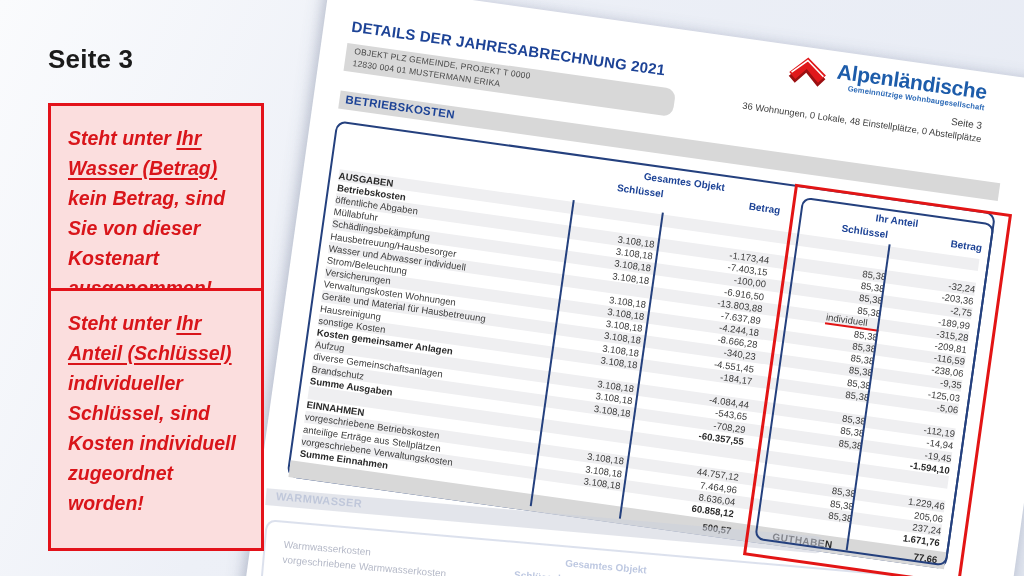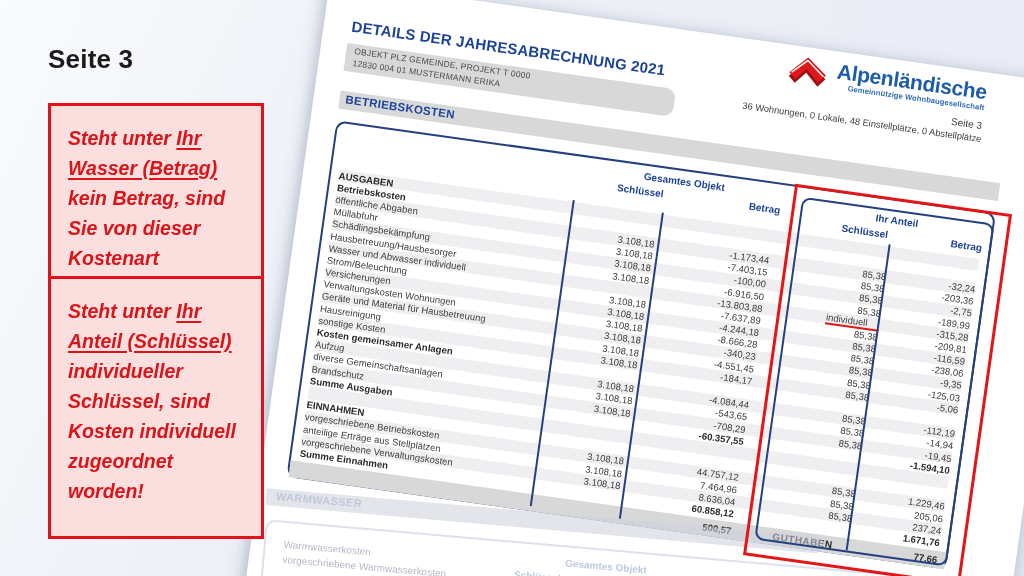--- a/index.html
+++ b/index.html
@@ -6,21 +6,21 @@
   body{font-family:"Liberation Sans",sans-serif;}
   .slide{position:relative;width:1024px;height:576px;overflow:hidden;
          background:linear-gradient(115deg,#fafbfd 0%,#edf0f7 35%,#e7ebf4 100%);}
 
   
   .page-head{position:absolute;left:48px;top:44px;z-index:6;font-size:26px;font-weight:bold;color:#1b1b1b;letter-spacing:.2px;}
   .callout{position:absolute;left:48px;width:216px;z-index:6;box-sizing:border-box;
            background:#fbdede;border:3px solid #e3121a;padding:17px 15px 12px 17px;
            font-style:italic;font-weight:bold;font-size:19.5px;line-height:30px;color:#d9151a;}
   .callout.c1{top:103px;height:190px;}
-  .callout.c2{top:276px;height:263px;}
+  .callout.c2{top:288px;height:263px;}
   .callout .u{ text-decoration:underline;text-decoration-thickness:2px;text-underline-offset:3px;}
 
   
   .sheet{position:absolute;left:330px;top:-20px;width:760px;height:700px;background:#ffffff;
          transform:rotate(8deg);transform-origin:0 0;z-index:2;
          box-shadow:0 6px 20px rgba(70,85,120,.30), -4px 0 10px rgba(70,85,120,.12);}
   .doc-title{position:absolute;left:28px;top:34px;font-size:15px;font-weight:bold;color:#1d4396;letter-spacing:.2px;}
   .obj-bar{position:absolute;left:26px;top:60px;width:332px;height:28px;background:#d8d8d8;
            border-radius:0 10px 10px 0;padding:2px 8px;box-sizing:border-box;
            font-size:8.5px;color:#4a4a4a;line-height:11.5px;letter-spacing:.2px;}

